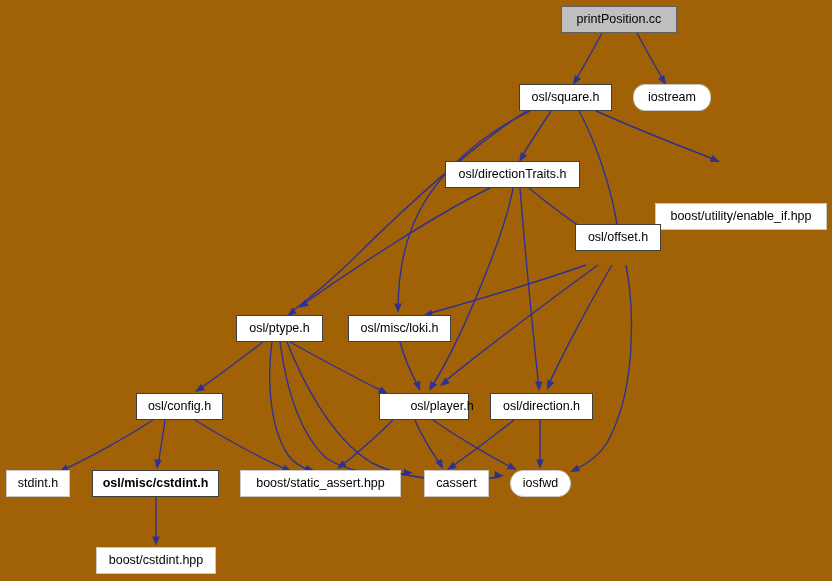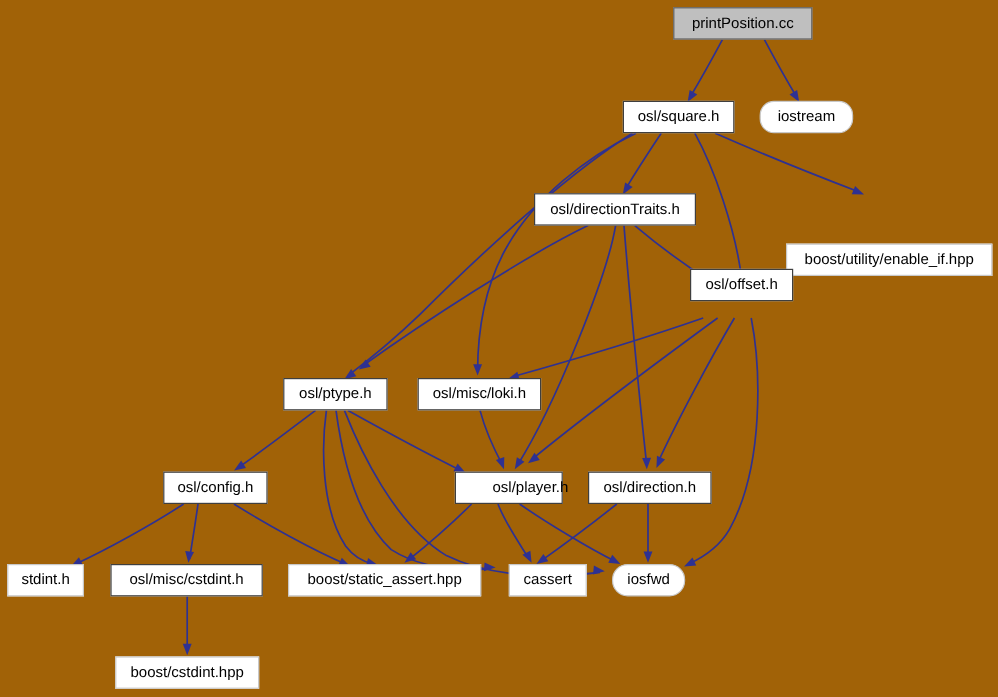--- a/index.html
+++ b/index.html
@@ -144,21 +144,21 @@
       </div>
       <div class="gnode internal" style="left: 379px; top: 393px; width: 90px; height: 27px; padding-left: 36px;">
         <span class="lbl">osl/player.h</span>
       </div>
       <div class="gnode internal" style="left: 490px; top: 393px; width: 103px; height: 27px;">
         <span class="lbl">osl/direction.h</span>
       </div>
       <div class="gnode external" style="left: 6px; top: 470px; width: 64px; height: 27px;">
         <span class="lbl">stdint.h</span>
       </div>
-      <div class="gnode internal" style="left: 92px; top: 470px; width: 127px; height: 27px;">
+      <div class="gnode internal" style="left: 92px; top: 470px; width: 127px; height: 27px; font-weight: bold;">
         <span class="lbl">osl/misc/cstdint.h</span>
       </div>
       <div class="gnode external" style="left: 240px; top: 470px; width: 161px; height: 27px;">
         <span class="lbl">boost/static_assert.hpp</span>
       </div>
       <div class="gnode external" style="left: 424px; top: 470px; width: 65px; height: 27px;">
         <span class="lbl">cassert</span>
       </div>
       <div class="gnode external" style="left: 510px; top: 470px; width: 61px; height: 27px; border-radius: 13px;">
         <span class="lbl">iosfwd</span>

